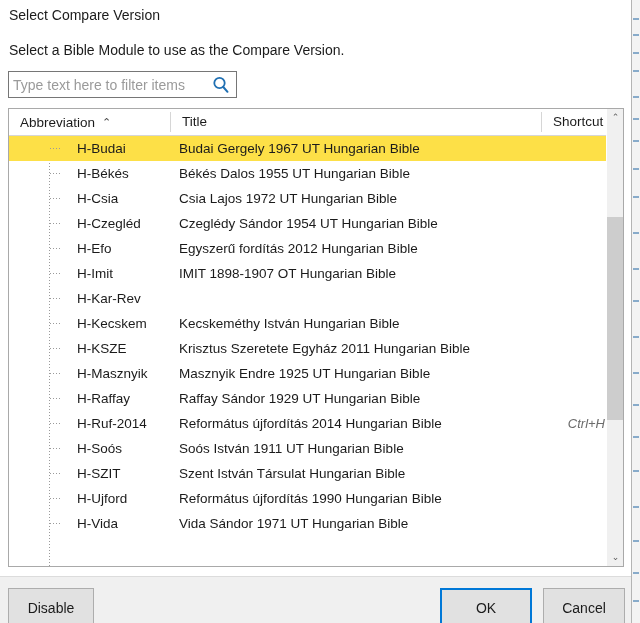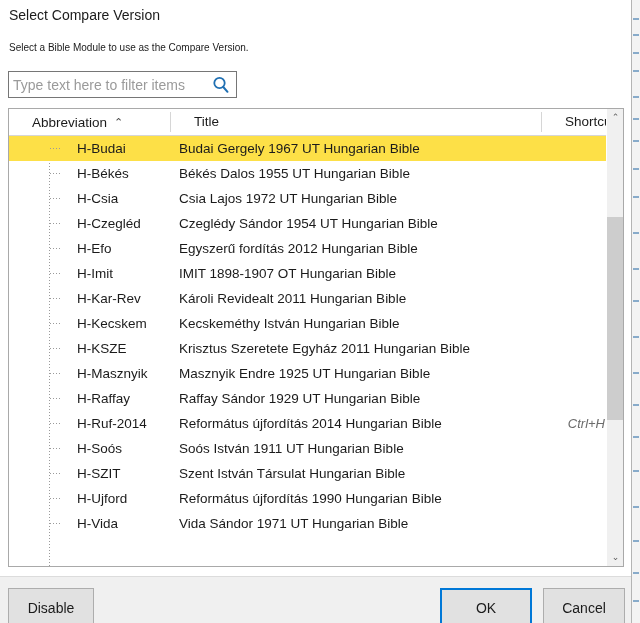--- a/index.html
+++ b/index.html
@@ -79,21 +79,21 @@
     line-height: 26px;
     text-align: center;
     font-family: "Liberation Sans", sans-serif;
   }
 
   
   #instruction {
     position: absolute;
     left: 9px;
     top: 42px;
-    font-size: 10px;
+    font-size: 14px;
     color: #1b1b1b;
     white-space: nowrap;
   }
 
   
   #filter-box {
     position: absolute;
     left: 8px;
     top: 71px;
     width: 229px;
@@ -148,21 +148,21 @@
   .col-head {
     position: absolute;
     top: 0;
     height: 26px;
     line-height: 26px;
     font-size: 13.5px;
     color: #1b1b1b;
     box-sizing: border-box;
     white-space: nowrap;
   }
-  .col-head .lbl { margin-left: 23px; }
+  .col-head .lbl { margin-left: 11px; }
   .col-sep {
     position: absolute;
     top: 3px;
     width: 1px;
     height: 20px;
     background: #d6d6d6;
   }
   #head-abbrev { left: 0;   width: 161px; }
   #head-title  { left: 162px; width: 370px; }
   #head-short  { left: 533px; width: 82px; }
@@ -406,21 +406,20 @@
           </div>
           <div class="row">
             <div class="tree-stub"></div>
             <div class="cell-abbrev">H-Imit</div>
             <div class="cell-title">IMIT 1898-1907 OT Hungarian Bible</div>
             <div class="cell-short"></div>
           </div>
           <div class="row">
             <div class="tree-stub"></div>
             <div class="cell-abbrev">H-Kar-Rev</div>
-            <div class="cell-title">Károli Revidealt 2011 Hungarian Bible</div>
             <div class="cell-short"></div>
           </div>
           <div class="row">
             <div class="tree-stub"></div>
             <div class="cell-abbrev">H-Kecskem</div>
             <div class="cell-title">Kecskeméthy István Hungarian Bible</div>
             <div class="cell-short"></div>
           </div>
           <div class="row">
             <div class="tree-stub"></div>

